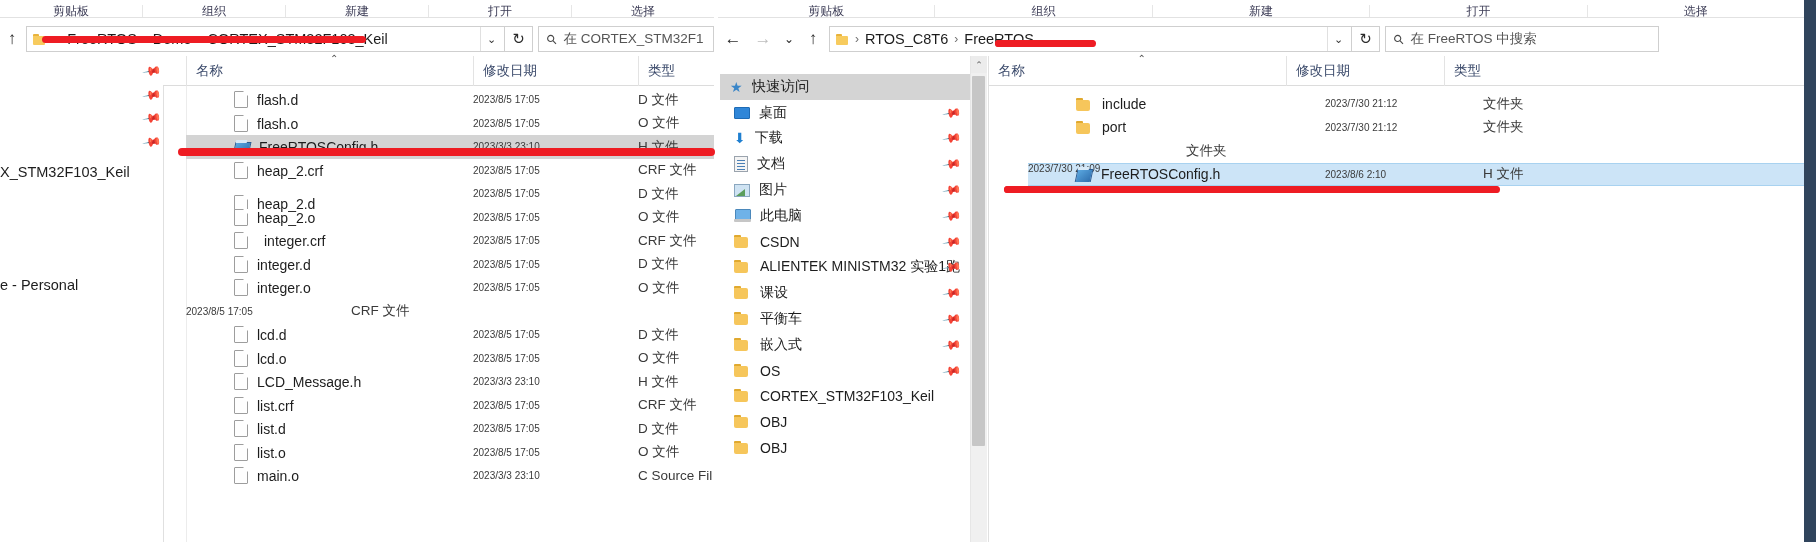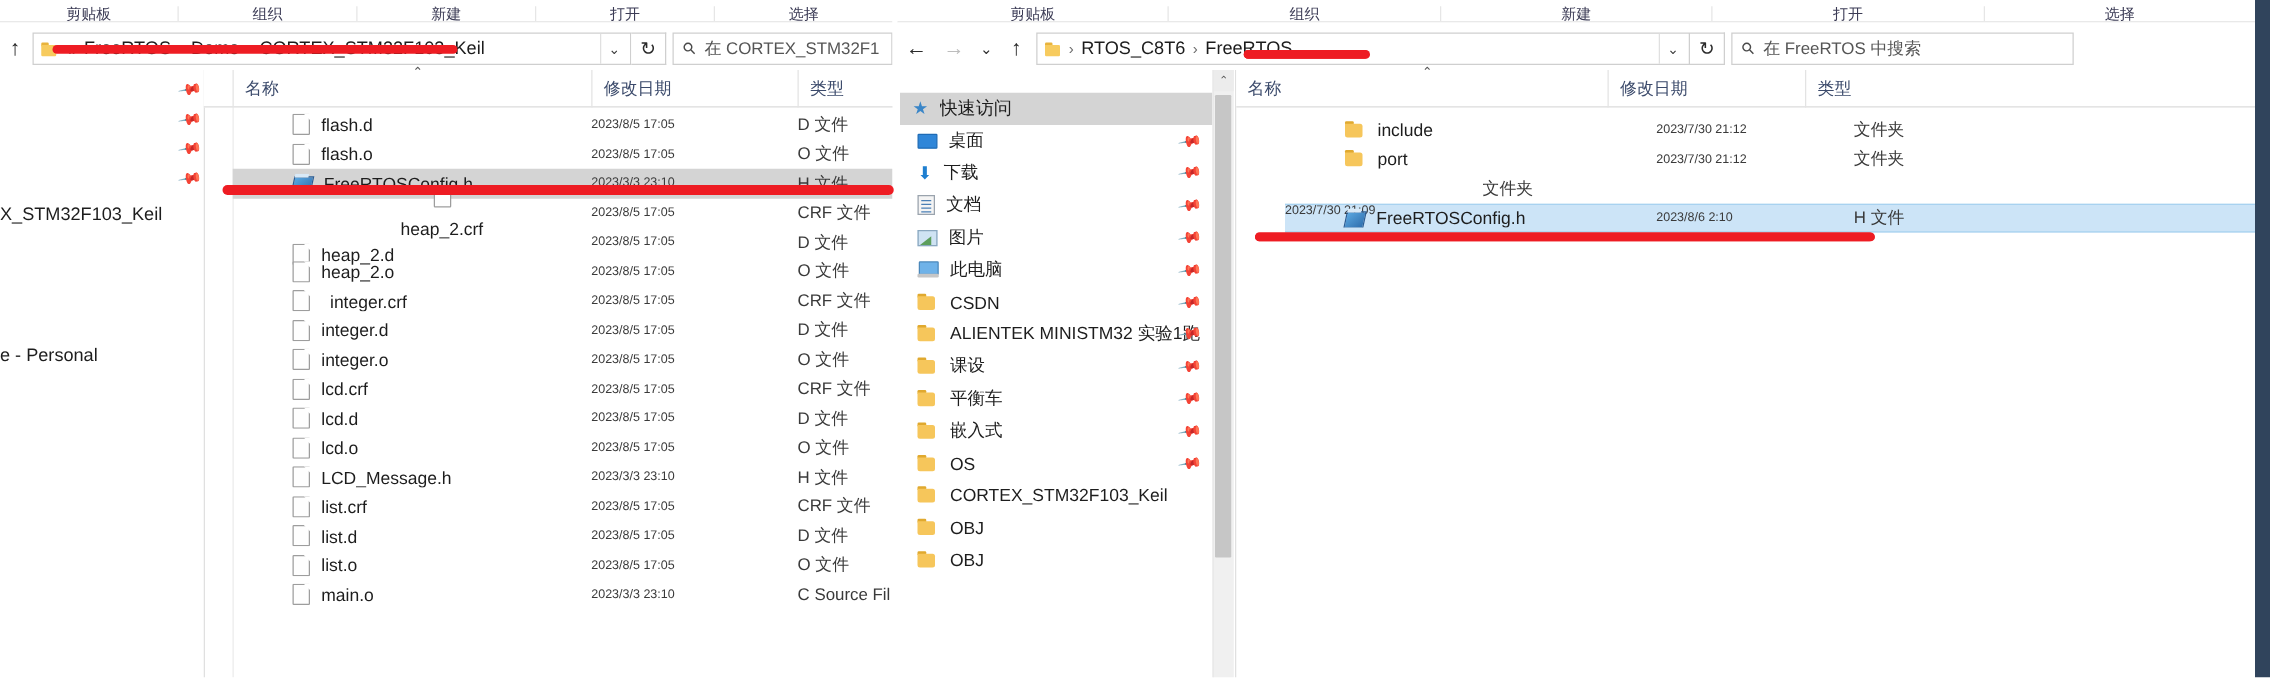--- a/index.html
+++ b/index.html
@@ -119,21 +119,21 @@
 
   
   .filelist { position: absolute; overflow: hidden; }
   .frow {
     display: flex; align-items: center;
     height: 23.5px; font-size: 14px; color: #1d1d1d;
     white-space: nowrap;
   }
   .frow.sel-grey { background: #d4d4d4; }
   .frow.sel-blue { background: #cce4f7; border-top: 1px solid #a8d2f0; border-bottom: 1px solid #a8d2f0; }
-  .fcell-name { display: flex; align-items: center; gap: 9px; overflow: hidden; padding-left: 48px; }
+  .fcell-name { display: flex; align-items: flex-end; gap: 9px; overflow: hidden; padding-left: 48px; }
   .fcell-date { color: #3a3a3a; font-size: 10px; }
   .fcell-type { color: #3a3a3a; font-size: 13.5px; }
 
   
   .ic-doc {
     width: 14px; height: 17px; flex: 0 0 auto;
     background: #fefefe; border: 1px solid #9d9d9d;
     position: relative; border-radius: 1px;
   }
   .ic-doc::after {
@@ -351,21 +351,21 @@
       </div>
       <div class="frow sel-grey">
         <div class="fcell-name" style="width: 287px;">
           <span class="ic-h"></span>
           <span>FreeRTOSConfig.h</span>
         </div>
         <div class="fcell-date" style="width: 165px;">2023/3/3 23:10</div>
         <div class="fcell-type" style="width: 76px;">H 文件</div>
       </div>
       <div class="frow">
-        <div class="fcell-name" style="width: 287px; flex-direction: column;">
+        <div class="fcell-name" style="width: 287px;">
           <span class="ic-doc"></span>
           <span>heap_2.crf</span>
         </div>
         <div class="fcell-date" style="width: 165px;">2023/8/5 17:05</div>
         <div class="fcell-type" style="width: 76px;">CRF 文件</div>
       </div>
       <div class="frow">
         <div class="fcell-name" style="width: 287px; margin-top: 20px;">
           <span class="ic-doc"></span>
           <span>heap_2.d</span>
@@ -399,24 +399,20 @@
       </div>
       <div class="frow">
         <div class="fcell-name" style="width: 287px;">
           <span class="ic-doc"></span>
           <span>integer.o</span>
         </div>
         <div class="fcell-date" style="width: 165px;">2023/8/5 17:05</div>
         <div class="fcell-type" style="width: 76px;">O 文件</div>
       </div>
       <div class="frow">
-        <div class="fcell-name" style="width: 287px;">
-          <span class="ic-doc"></span>
-          <span>lcd.crf</span>
-        </div>
         <div class="fcell-date" style="width: 165px;">2023/8/5 17:05</div>
         <div class="fcell-type" style="width: 76px;">CRF 文件</div>
       </div>
       <div class="frow">
         <div class="fcell-name" style="width: 287px;">
           <span class="ic-doc"></span>
           <span>lcd.d</span>
         </div>
         <div class="fcell-date" style="width: 165px;">2023/8/5 17:05</div>
         <div class="fcell-type" style="width: 76px;">D 文件</div>

